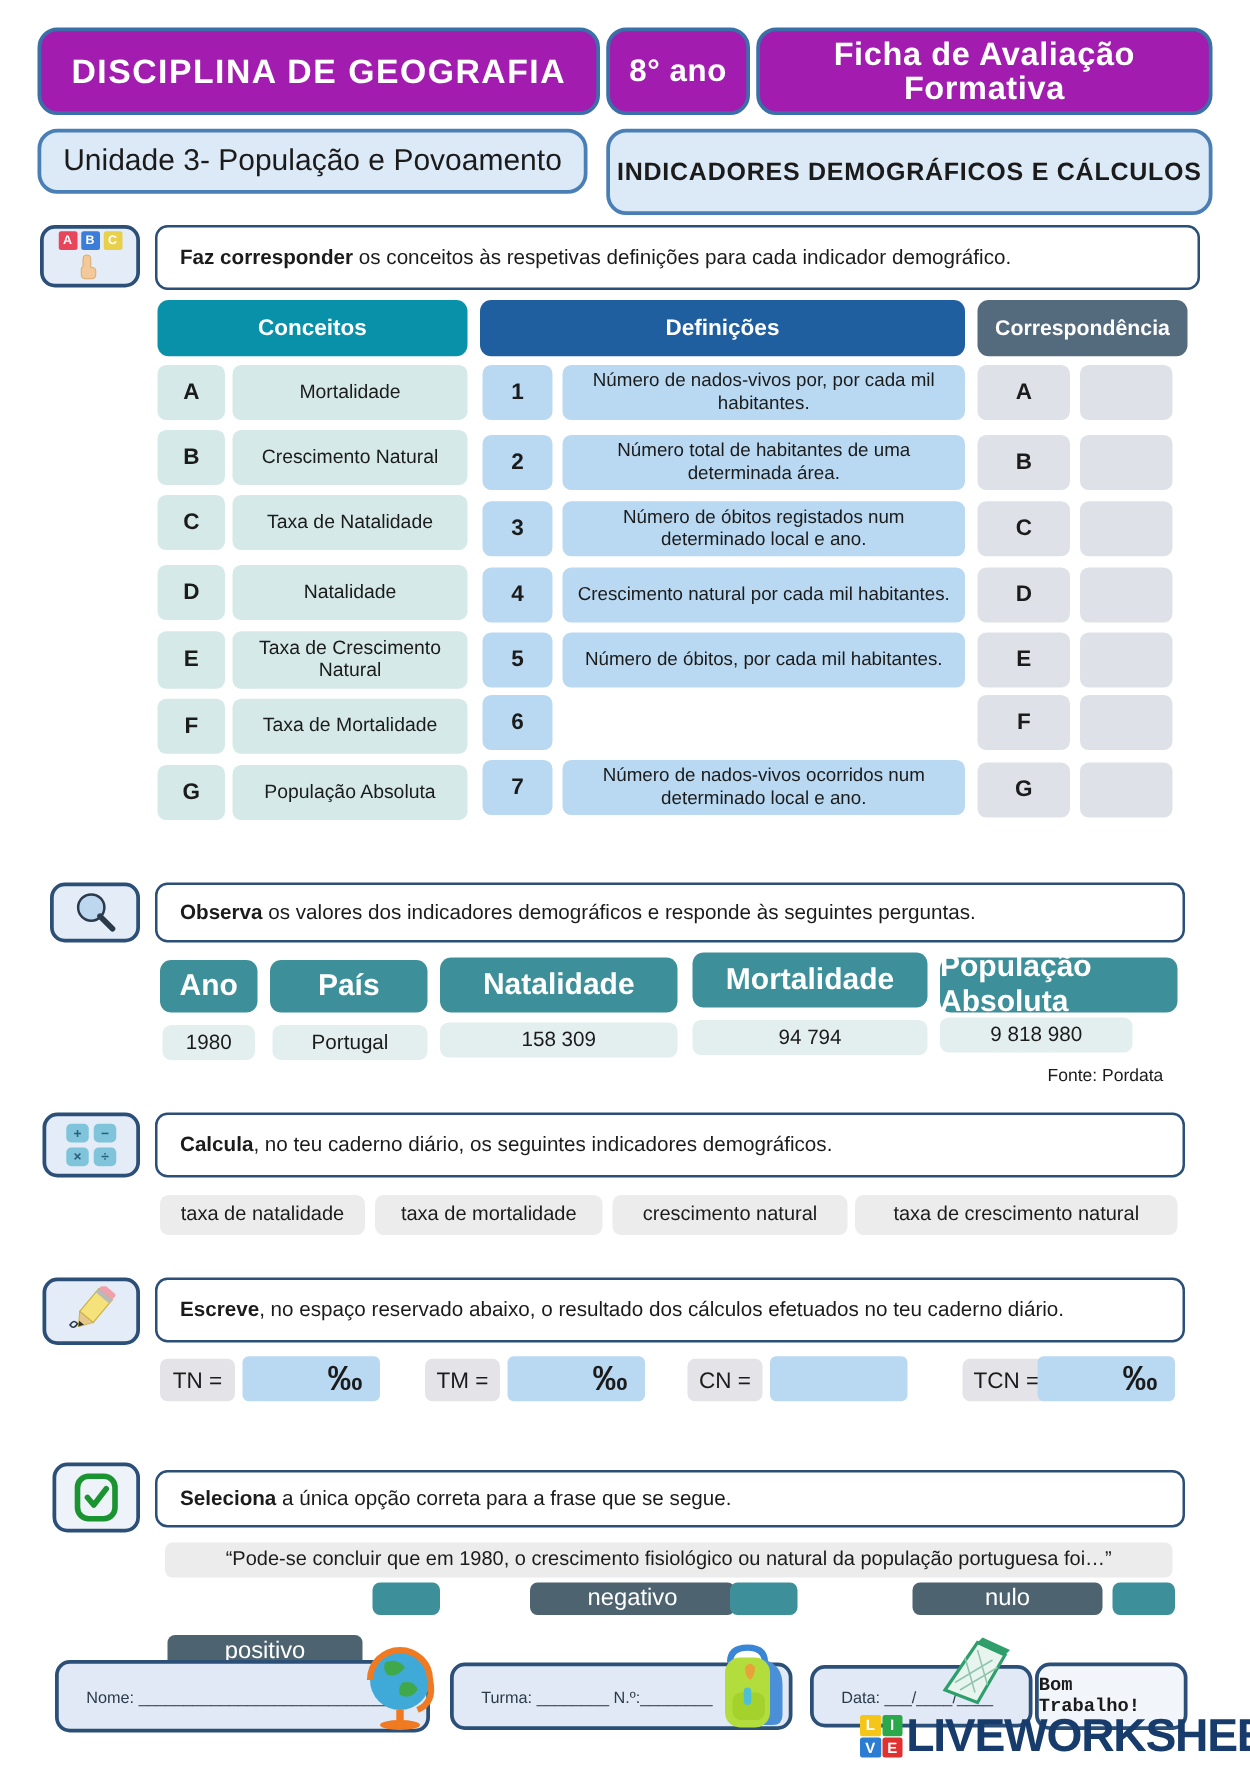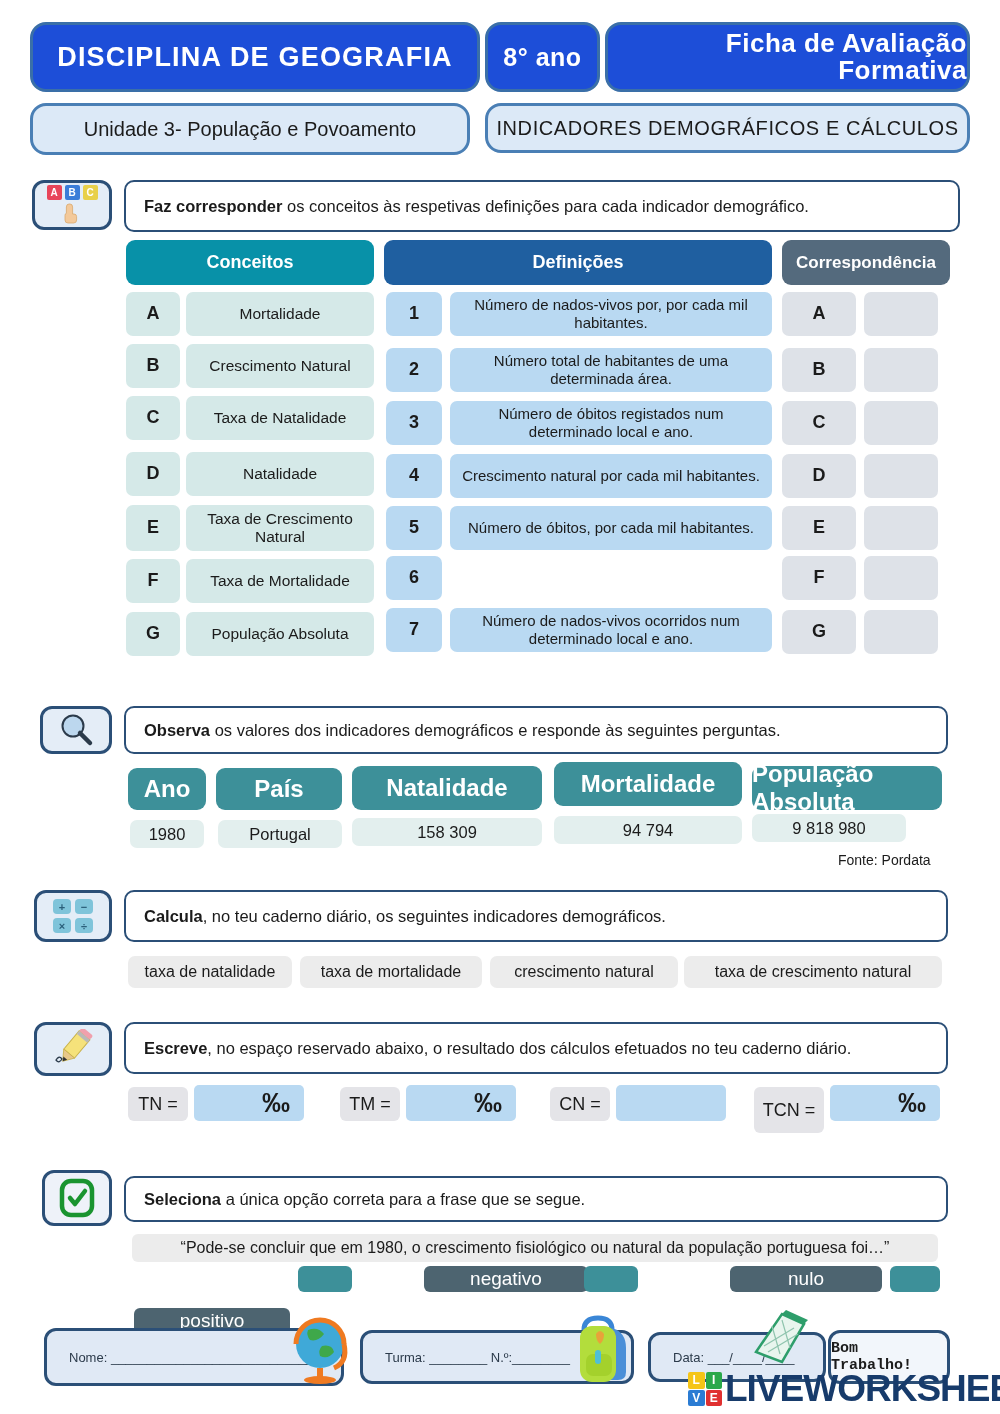--- a/index.html
+++ b/index.html
@@ -9,46 +9,46 @@
     font-family: "Liberation Sans", sans-serif;
     color: #1b1b1b;
     overflow: hidden;
   }
   .page { position: relative; width: 1000px; height: 1414px; }
 
   
   .header-row1 { position:absolute; left:0; top:0; width:1000px; height:95px; }
   .hdr-pill {
     position:absolute;
-    background:#1d4ed8;
+    background:#a21caf;
     border:3px solid #3a6fa8;
     border-radius:16px;
     color:#ffffff;
     display:flex; align-items:center; justify-content:center;
     font-weight:bold;
     letter-spacing:0.5px;
-    text-align:right;
+    text-align:center;
     line-height:1.05;
   }
   #hdr-disciplina { left:30px; top:22px; width:450px; height:70px; font-size:27px; letter-spacing:1.2px; }
   #hdr-ano       { left:485px; top:22px; width:115px; height:70px; font-size:25px; }
   #hdr-ficha     { left:605px; top:22px; width:365px; height:70px; font-size:26px; }
 
   .sub-pill {
     position:absolute;
     background:#dce9f7;
     border:3px solid #4a7fb5;
     border-radius:16px;
     color:#1b1b1b;
     display:flex; align-items:center; justify-content:center;
     text-align:center;
     line-height:1.1;
   }
-  #sub-unidade { left:30px; top:103px; width:440px; height:52px; font-size:20px; }
-  #sub-indic   { left:485px; top:103px; width:485px; height:50px; font-size:20px; font-weight:normal; letter-spacing:0.6px; }
+  #sub-unidade { left:30px; top:103px; width:440px; height:52px; font-size:24px; }
+  #sub-indic   { left:485px; top:103px; width:485px; height:69px; font-size:20px; font-weight:bold; letter-spacing:0.6px; }
 
   
   .icon-box {
     position:absolute;
     width:80px; height:50px;
     background:#e4edf7;
     border:3px solid #2b4f77;
     border-radius:12px;
     display:flex; align-items:center; justify-content:center;
   }
@@ -348,21 +348,21 @@
   <div class="instr" style="left:124px; top:1022px; width:824px; height:52px;">
     <span><b>Escreve</b><span>, no espaço reservado abaixo, o resultado dos cálculos efetuados no teu caderno diário.</span></span>
   </div>
 
   <div class="lbl-box" style="left:128px; top:1087px; width:60px; height:34px;">TN =</div>
   <div class="ans-box" style="left:194px; top:1085px; width:110px; height:36px;">‰</div>
   <div class="lbl-box" style="left:340px; top:1087px; width:60px; height:34px;">TM =</div>
   <div class="ans-box" style="left:406px; top:1085px; width:110px; height:36px;">‰</div>
   <div class="lbl-box" style="left:550px; top:1087px; width:60px; height:34px;">CN =</div>
   <div class="ans-box" style="left:616px; top:1085px; width:110px; height:36px;"></div>
-  <div class="lbl-box" style="left:754px; top:1087px; width:70px; height:46px;">TCN =</div>
+  <div class="lbl-box" style="left:770px; top:1087px; width:70px; height:34px;">TCN =</div>
   <div class="ans-box" style="left:830px; top:1085px; width:110px; height:36px;">‰</div>
 
   <div class="icon-box" style="left:42px; top:1170px; width:70px; height:56px; background:#eef2f9;">
     <svg width="44" height="44" viewBox="0 0 44 44">
       <rect x="7" y="5" width="30" height="34" rx="9" fill="none" stroke="#1a9430" stroke-width="4.5"></rect>
       <polyline points="15,22 20,28 30,15" fill="none" stroke="#1a9430" stroke-width="4.5" stroke-linecap="round" stroke-linejoin="round"></polyline>
     </svg>
   </div>
   <div class="instr" style="left:124px; top:1176px; width:824px; height:46px;">
     <span><b>Seleciona</b><span> a única opção correta para a frase que se segue.</span></span>

